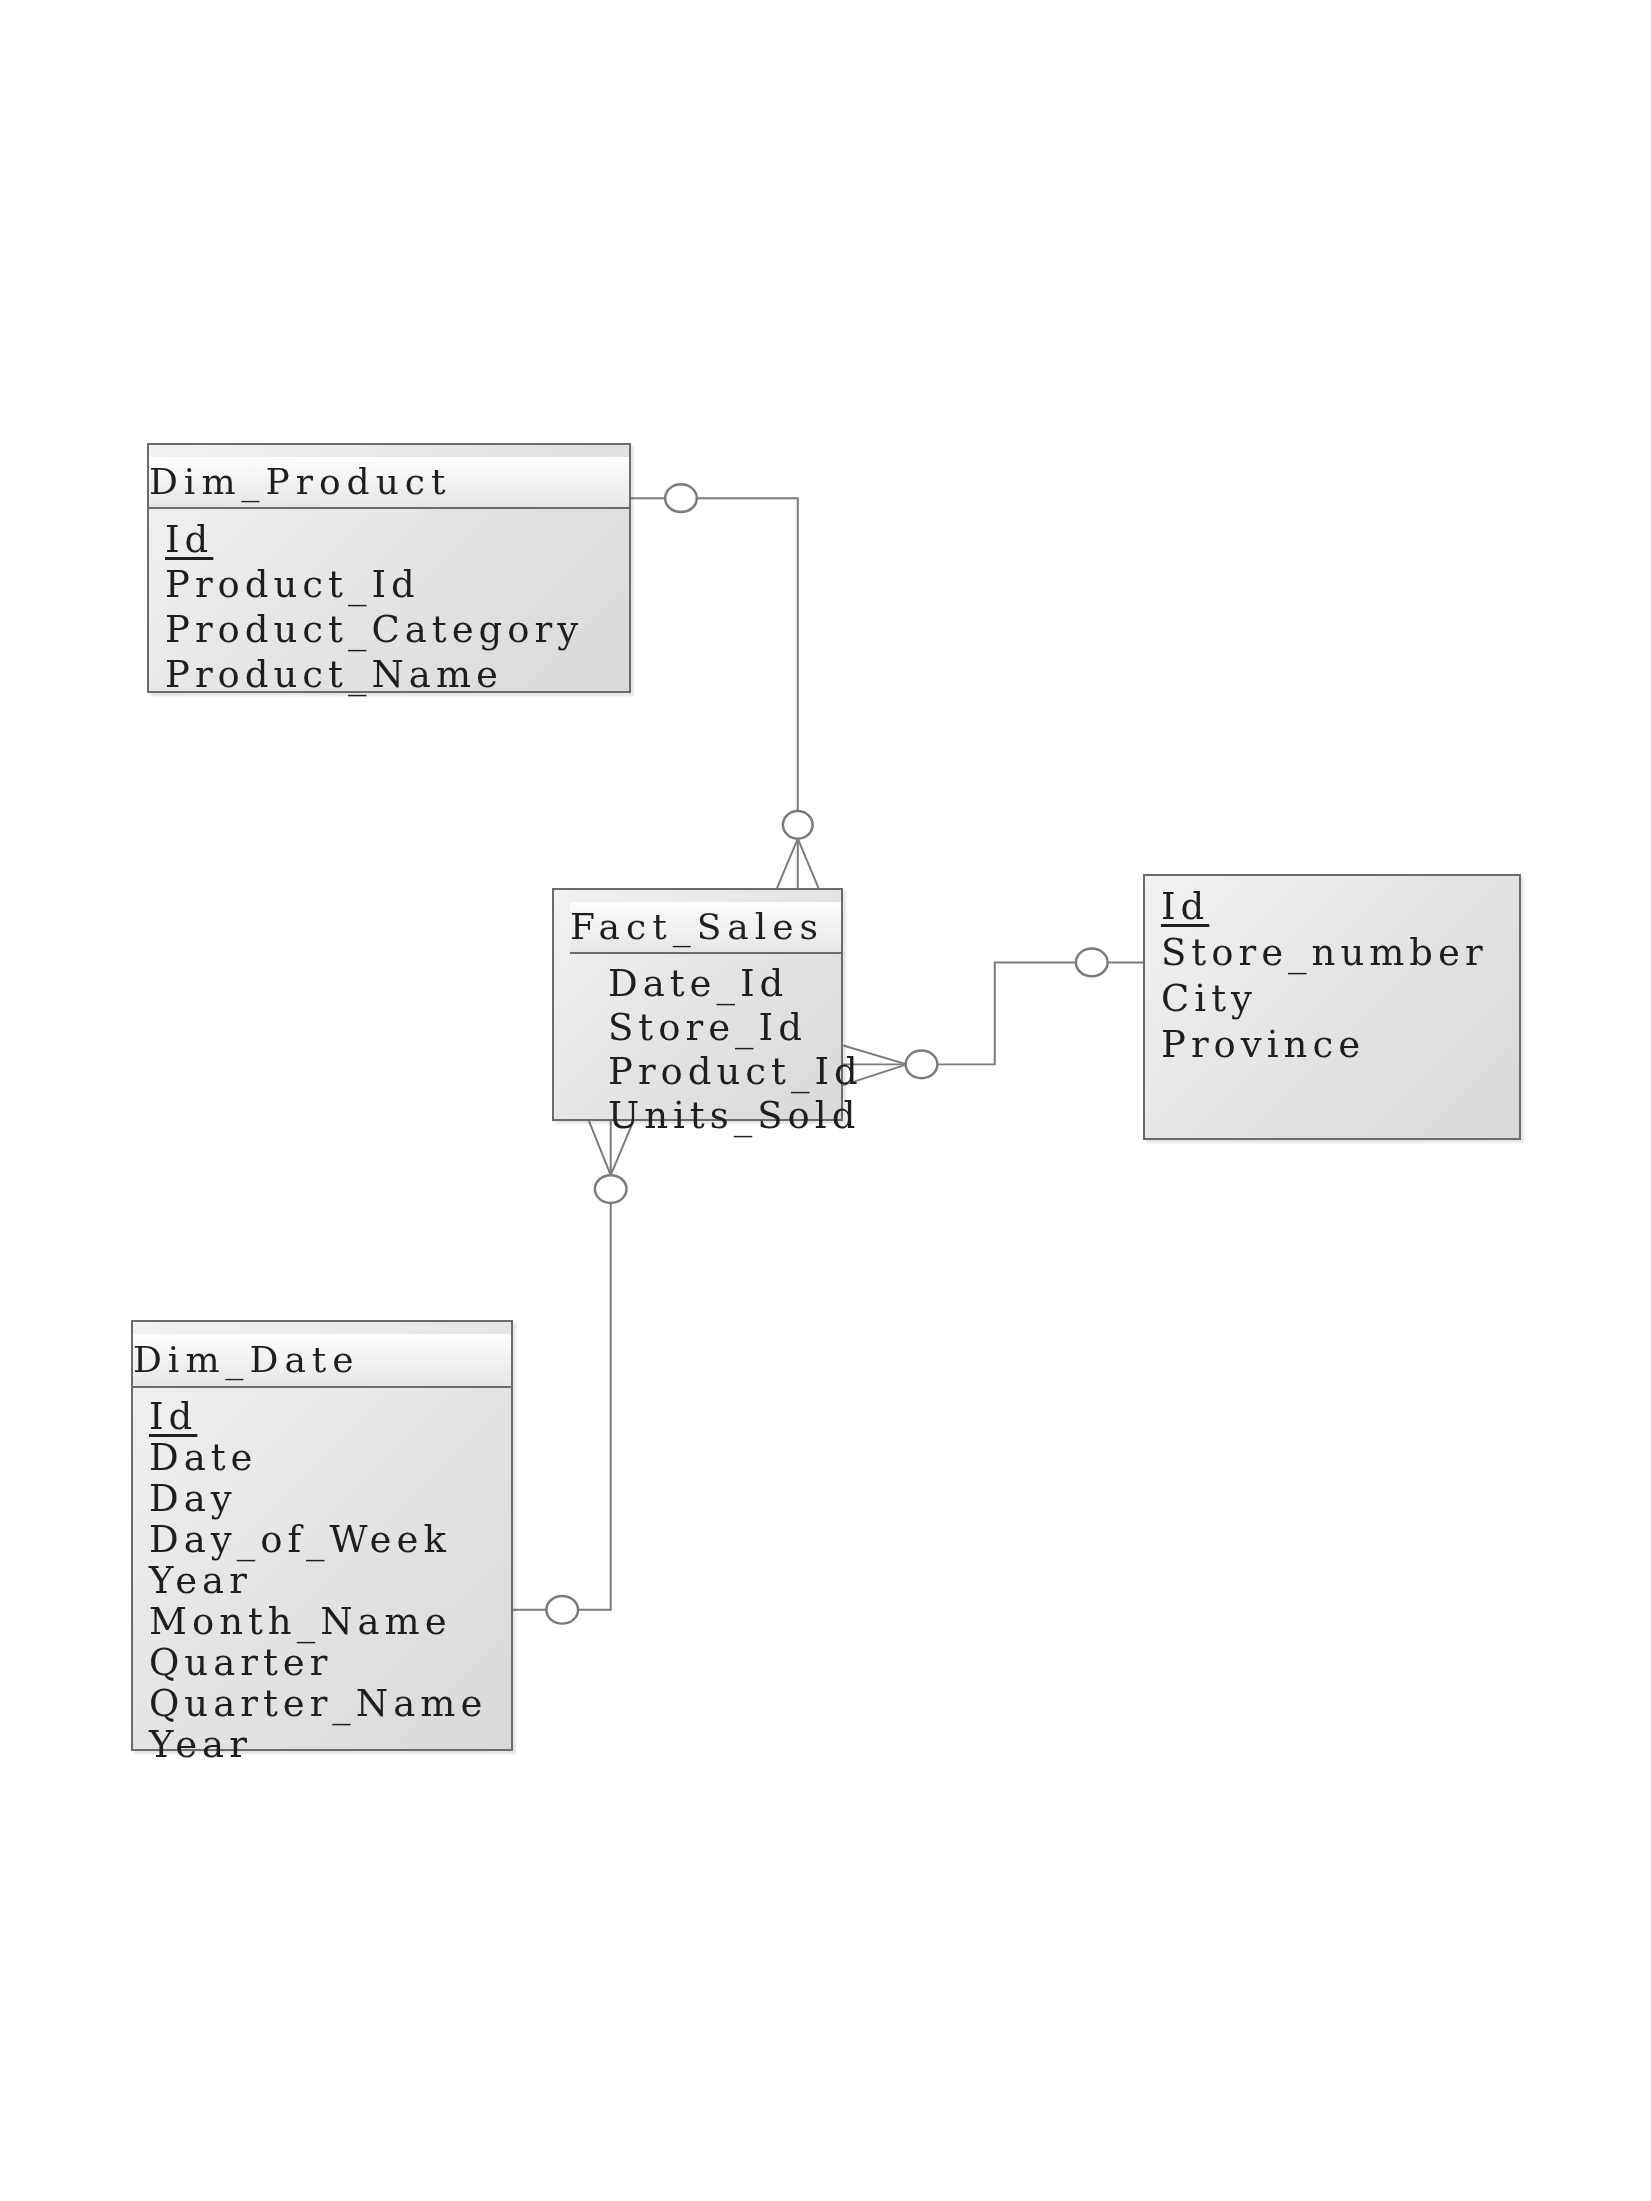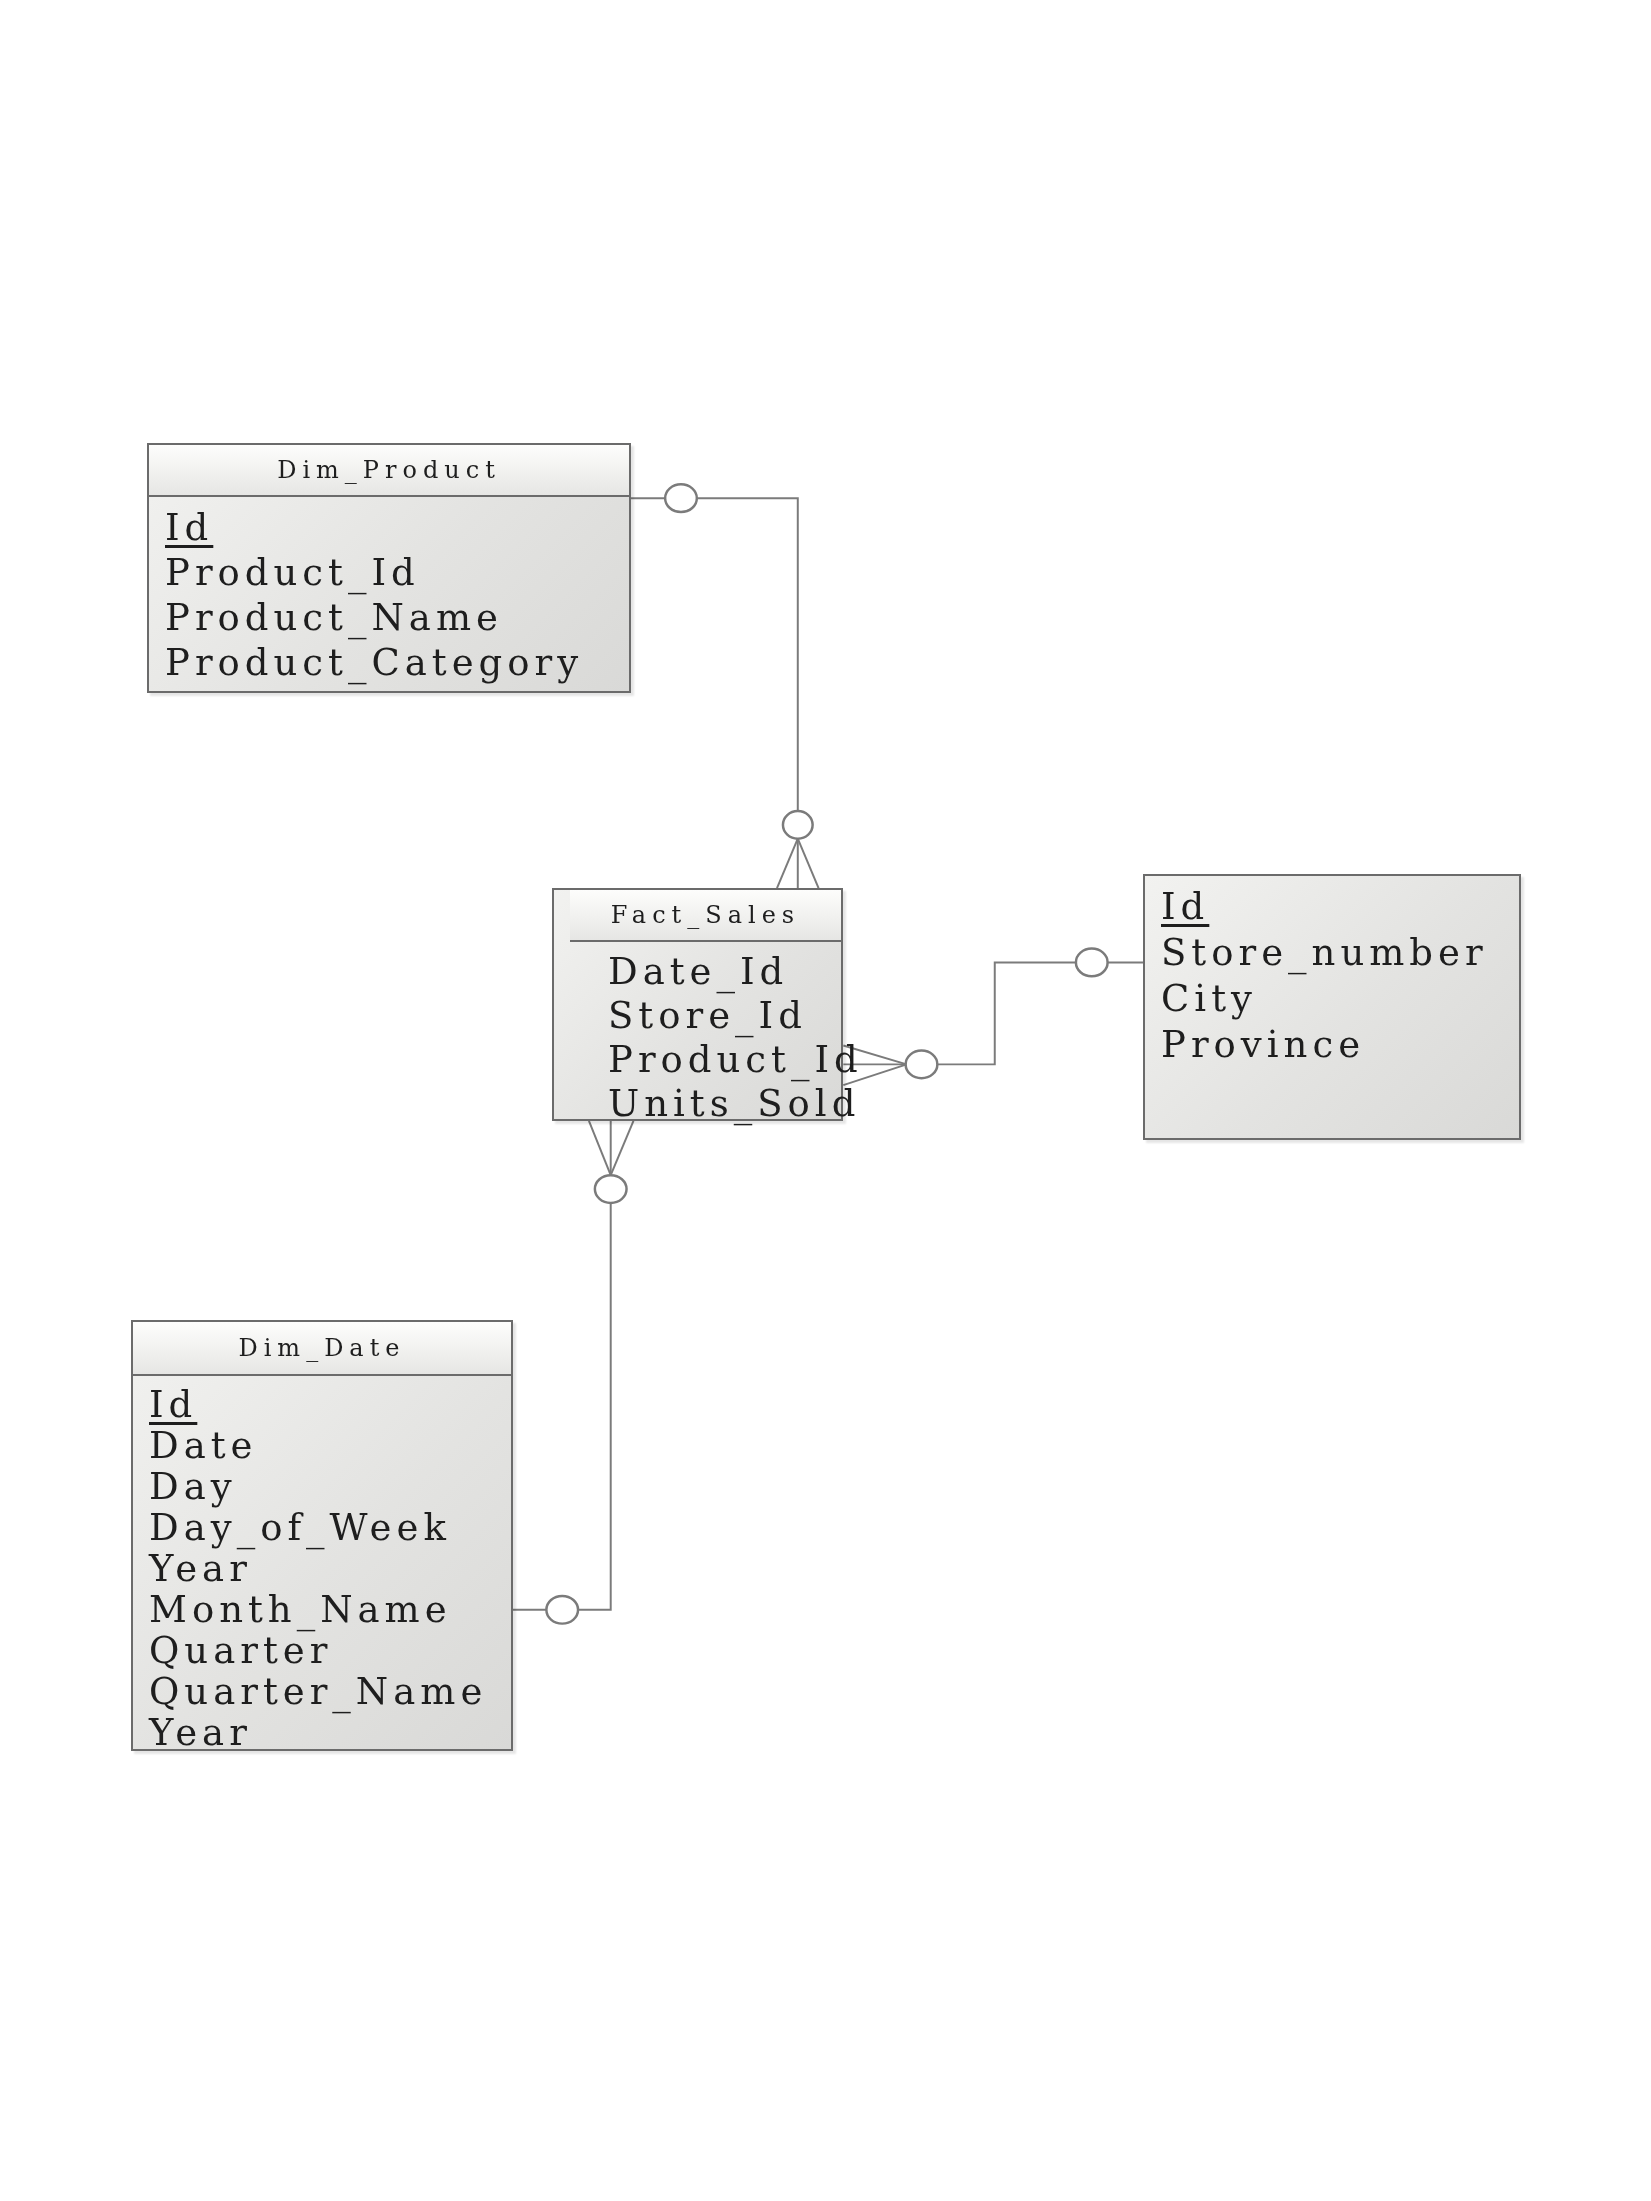--- a/index.html
+++ b/index.html
@@ -26,27 +26,27 @@
   .entity {
     position: absolute;
     border: 2px solid #6b6b6b;
     box-shadow: 3px 3px 2px rgba(0,0,0,0.10);
     background: linear-gradient(135deg, #f2f2f0 0%, #e3e3e1 55%, #d9d9d7 100%);
     box-sizing: border-box;
   }
   .entity-header {
     border-bottom: 2px solid #6b6b6b;
     background: linear-gradient(to bottom, #fdfdfc 0%, #f3f3f1 45%, #e6e6e4 100%);
-    text-align: center;
     color: #1e1e1e;
-    font-size: 24px;
+    font-size: 36px;
     letter-spacing: 6px;
     white-space: nowrap;
     overflow: hidden;
     box-sizing: border-box;
+    margin-top: 12px;
   }
   .entity-body {
     padding: 8px 10px 0 16px;
     color: #1e1e1e;
     font-size: 37px;
     letter-spacing: 5px;
     box-sizing: border-box;
   }
   .field {
     white-space: nowrap;
@@ -117,22 +117,22 @@
       <ellipse class="rel-circle" cx="568" cy="1626" rx="16" ry="14"></ellipse>
       <path class="rel-line" d="M 552 1626 H 518"></path>
     </g>
   </svg>
 
   <div class="entity" id="dim-product">
     <div class="entity-header">Dim_Product</div>
     <div class="entity-body">
       <div class="field pk">Id</div>
       <div class="field">Product_Id</div>
+      <div class="field">Product_Category</div>
       <div class="field">Product_Name</div>
-      <div class="field">Product_Category</div>
     </div>
   </div>
 
   <div class="entity" id="fact-sales">
     <div class="entity-header">Fact_Sales</div>
     <div class="entity-body">
       <div class="field">Date_Id</div>
       <div class="field">Store_Id</div>
       <div class="field">Product_Id</div>
       <div class="field">Units_Sold</div>

